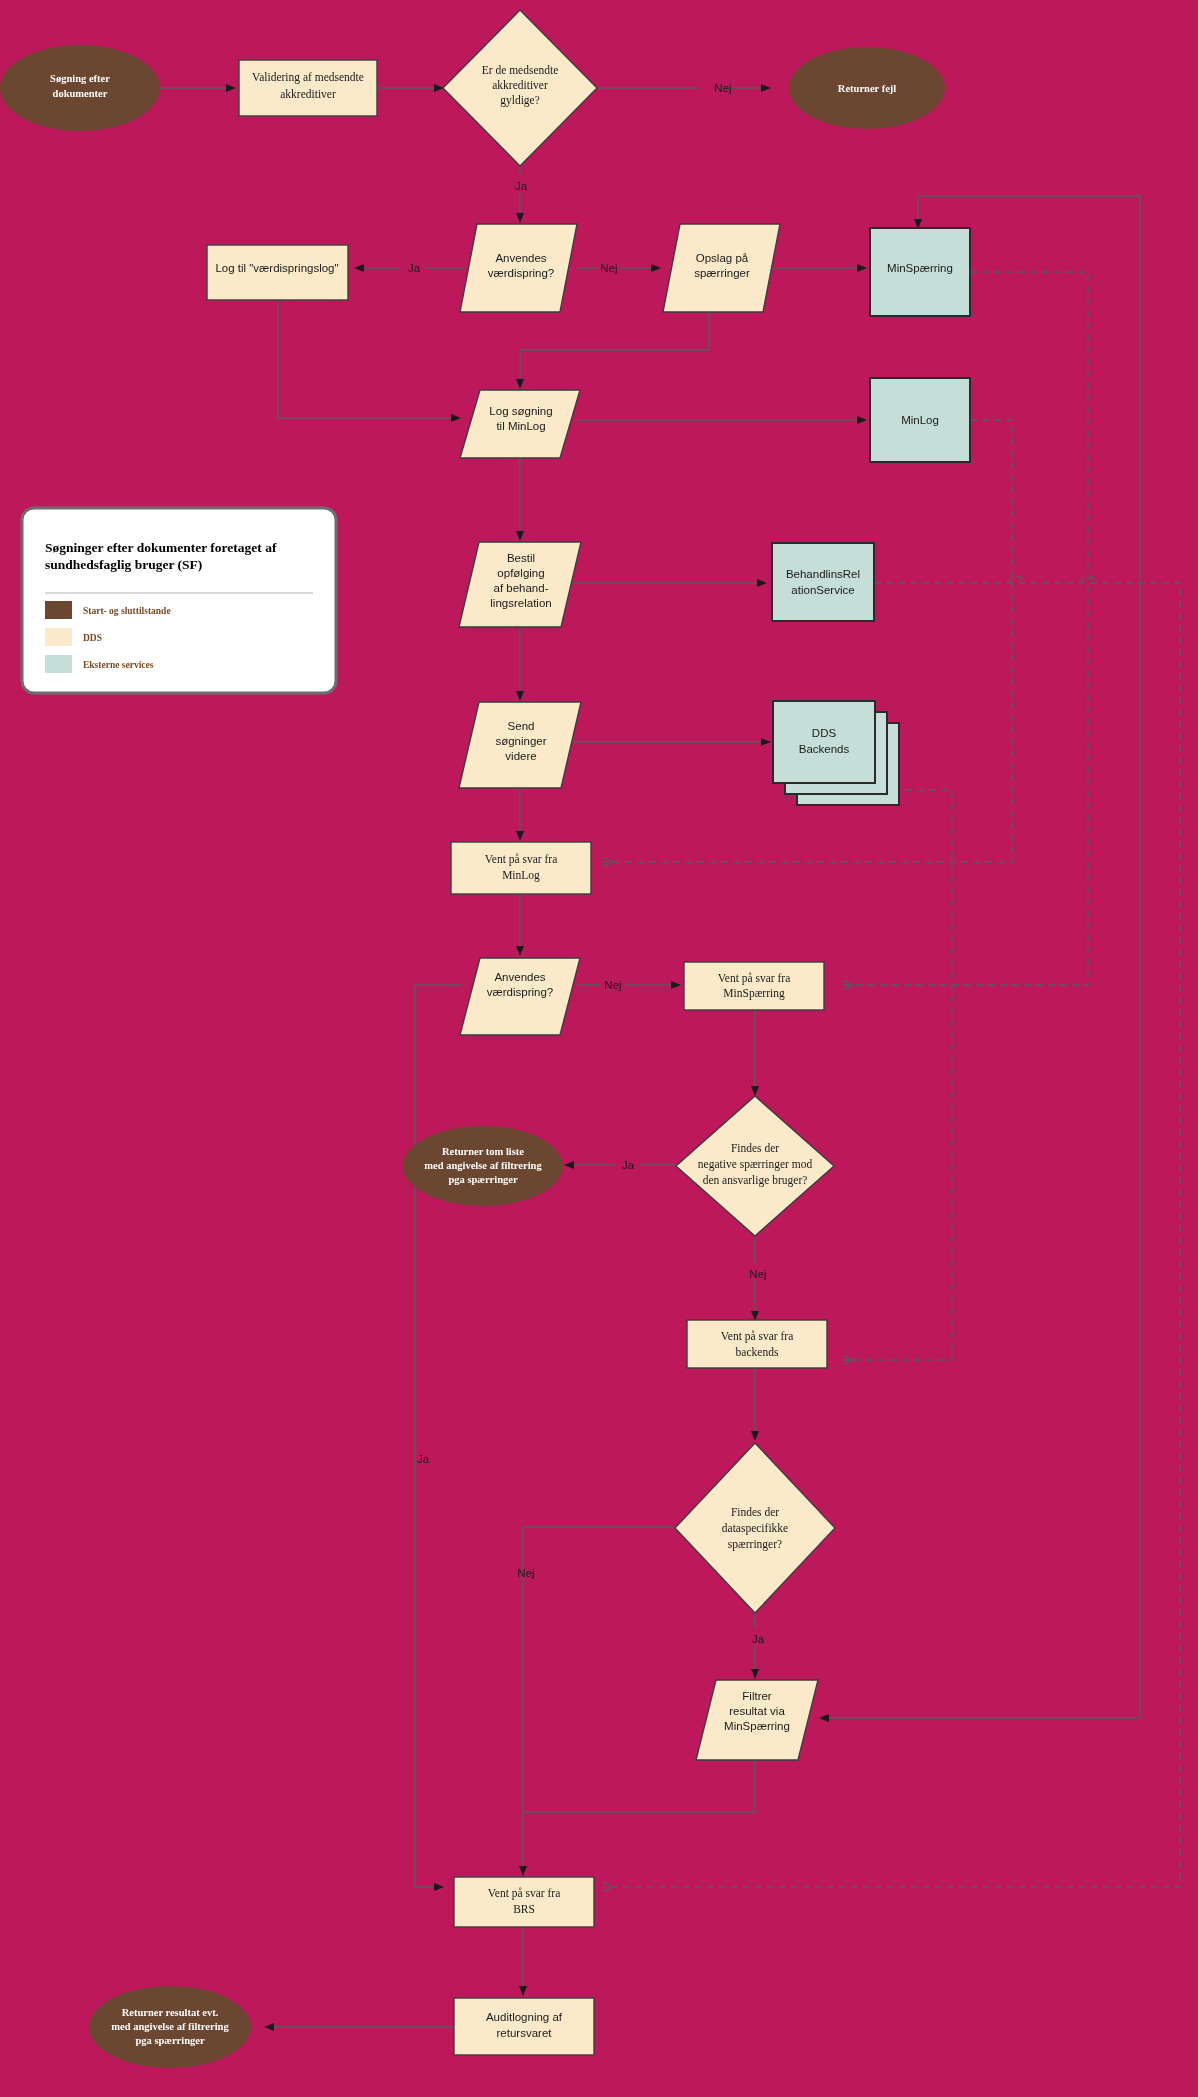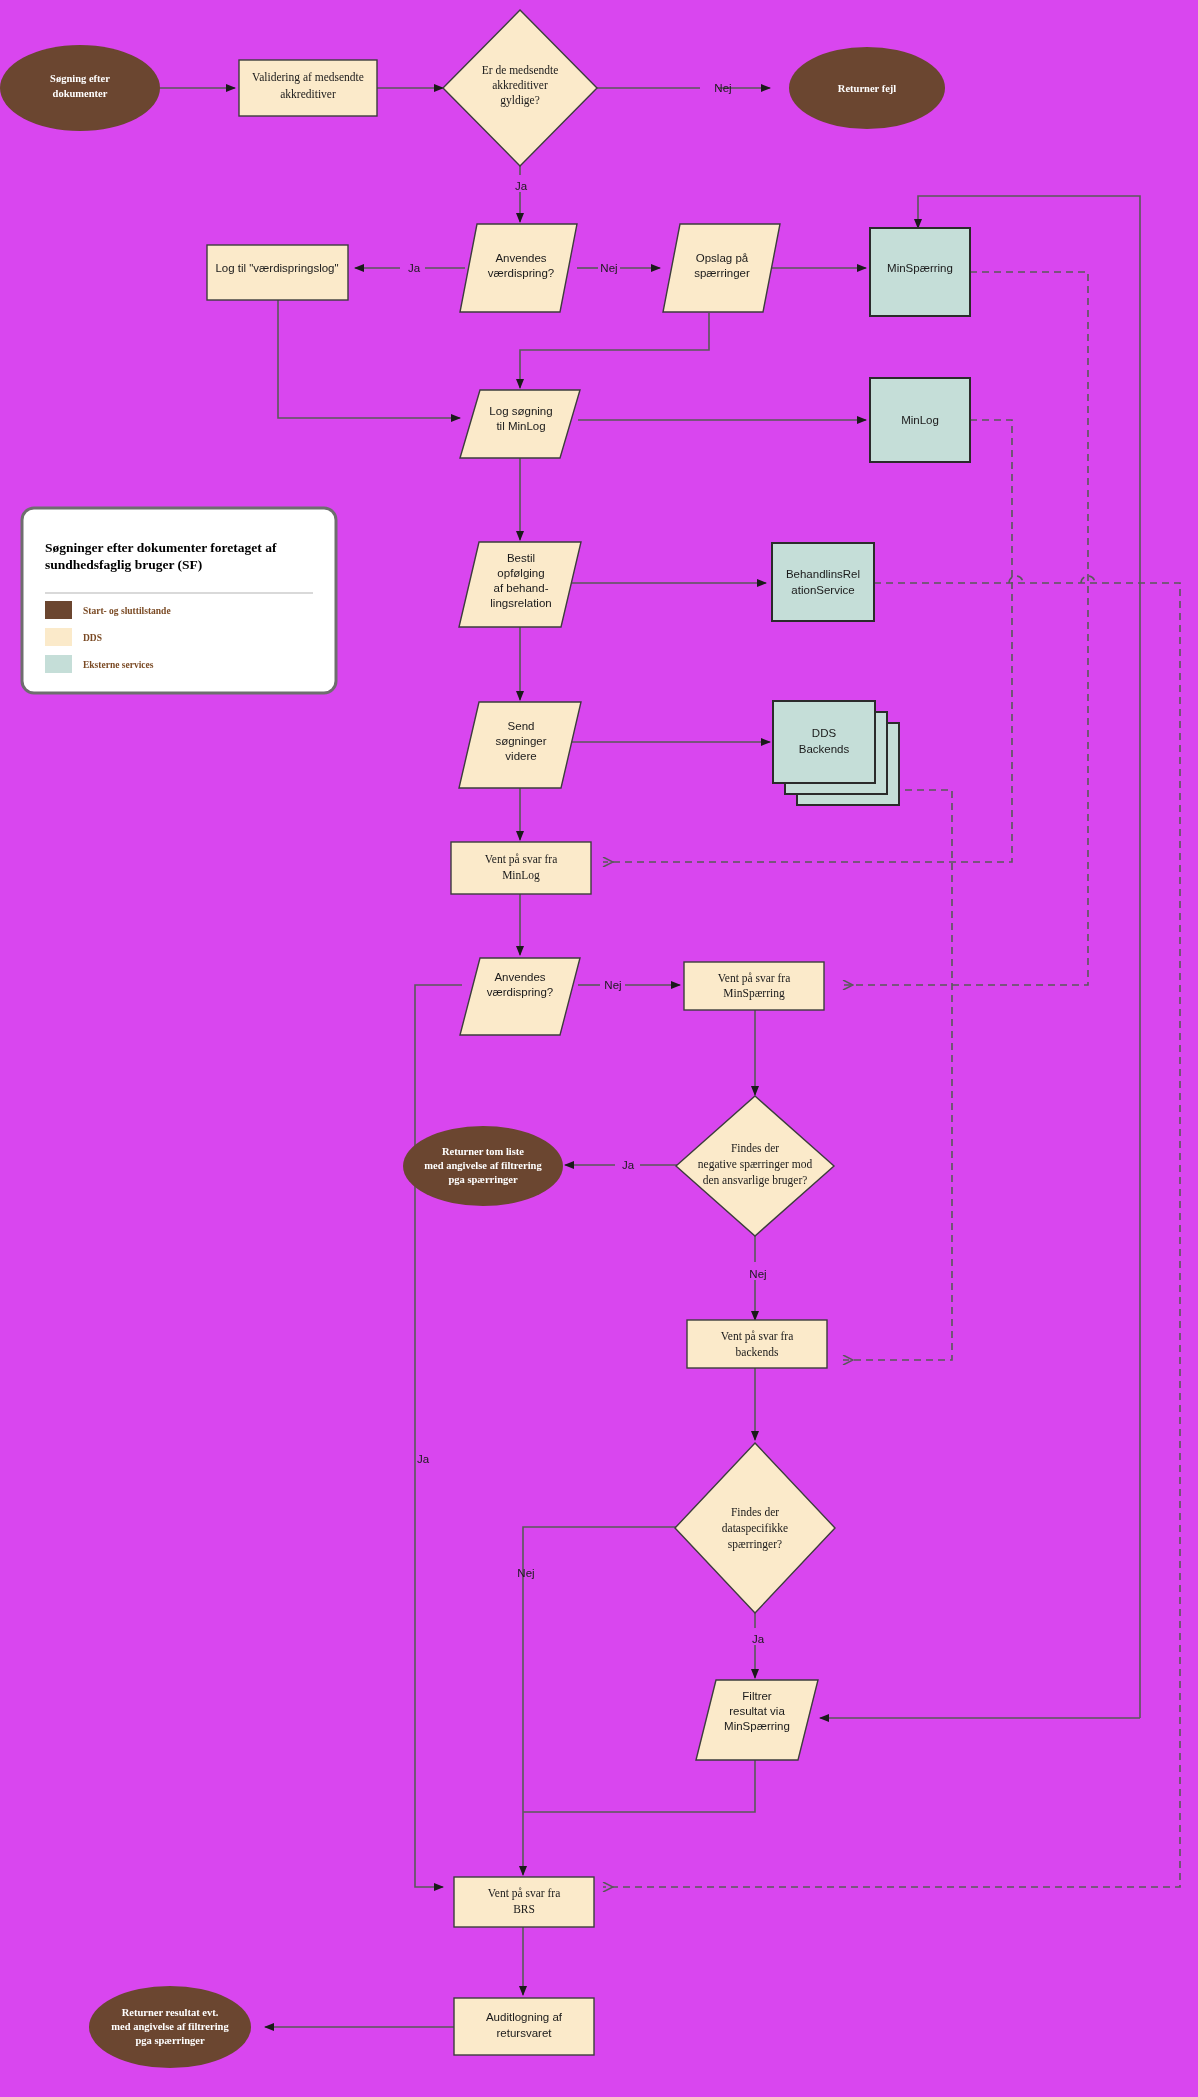--- a/index.html
+++ b/index.html
@@ -1,17 +1,17 @@
 <!DOCTYPE html>
 <html><head>
 <meta charset="utf-8">
 <style>
   html,body{margin:0;padding:0;background:#ffffff;}
   body{font-family:"Liberation Sans", sans-serif;}
-  #stage{position:relative;width:1198px;height:2097px;background:#d946ef;overflow:hidden;}
+  #stage{position:relative;width:1198px;height:2097px;background:#be185d;overflow:hidden;}
   svg{display:block;}
   .nd-label{font-family:"Liberation Sans", sans-serif;font-size:11.5px;fill:#1a1a1a;}
   .nd-label-serif{font-family:"Liberation Serif", serif;font-size:11.5px;fill:#1a1a1a;}
   .term-label{font-family:"Liberation Serif", serif;font-size:10.5px;font-weight:bold;fill:#ffffff;}
   .edge-label{font-family:"Liberation Sans", sans-serif;font-size:11.5px;fill:#1a1a1a;}
   .legend-title{font-family:"Liberation Serif", serif;font-size:13.5px;font-weight:bold;fill:#000000;}
   .legend-item{font-family:"Liberation Serif", serif;font-size:9.5px;font-weight:bold;fill:#7a4a24;}
   .flow-shape{stroke:#3d3d3d;stroke-width:1.4;}
   .ext-shape{stroke:#2b2b2b;stroke-width:2;}
   .term-shape{stroke:none;}

